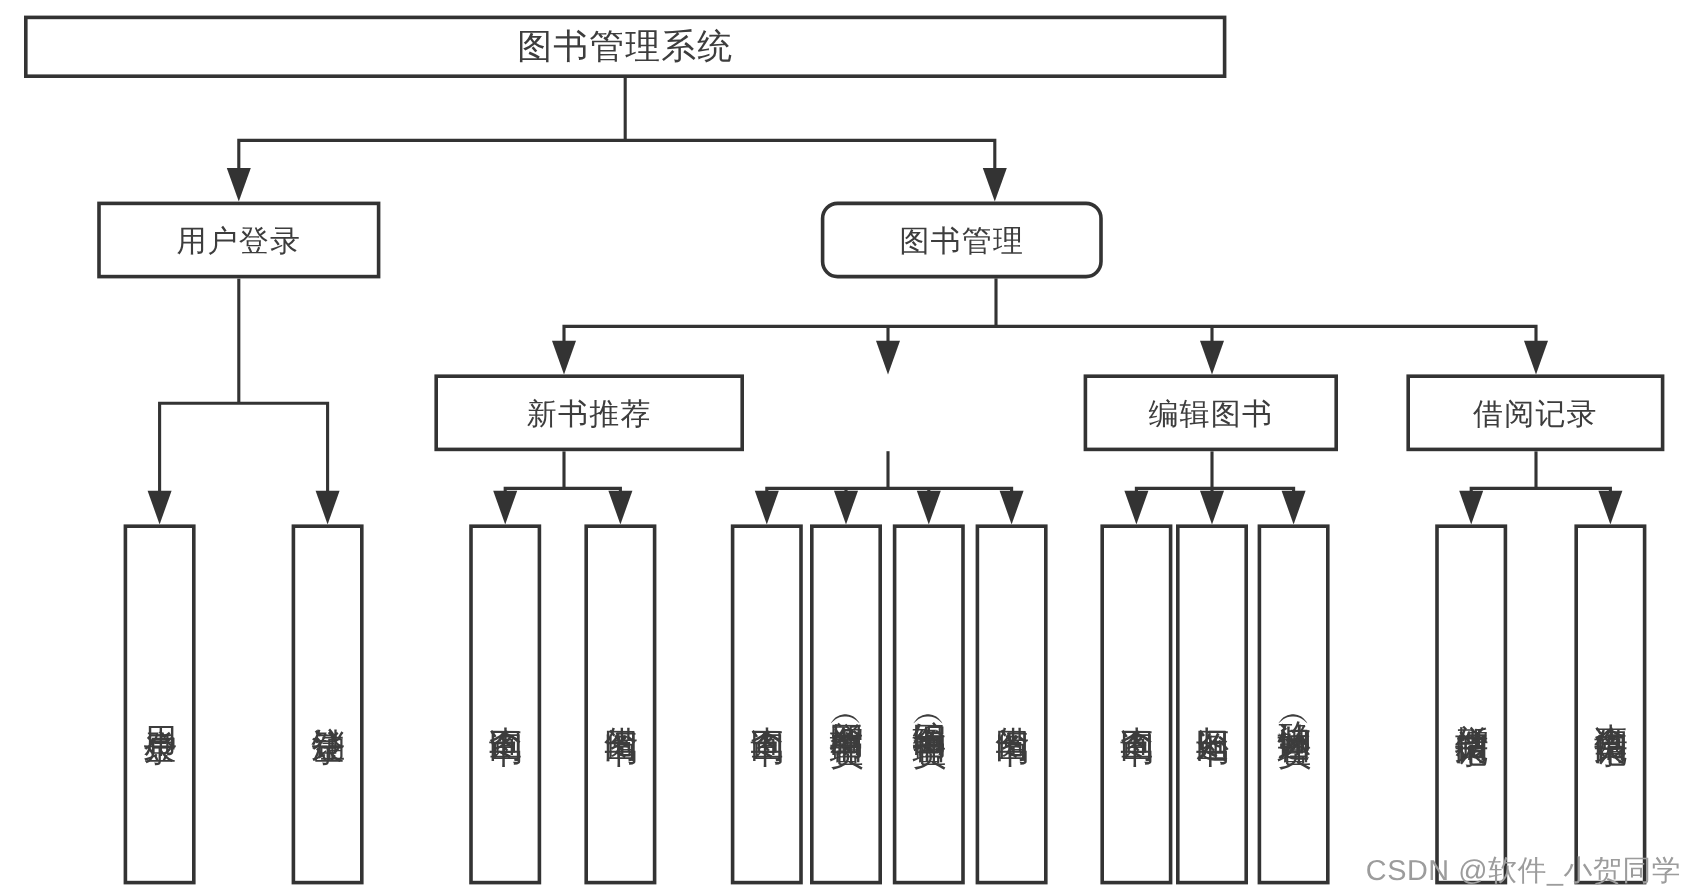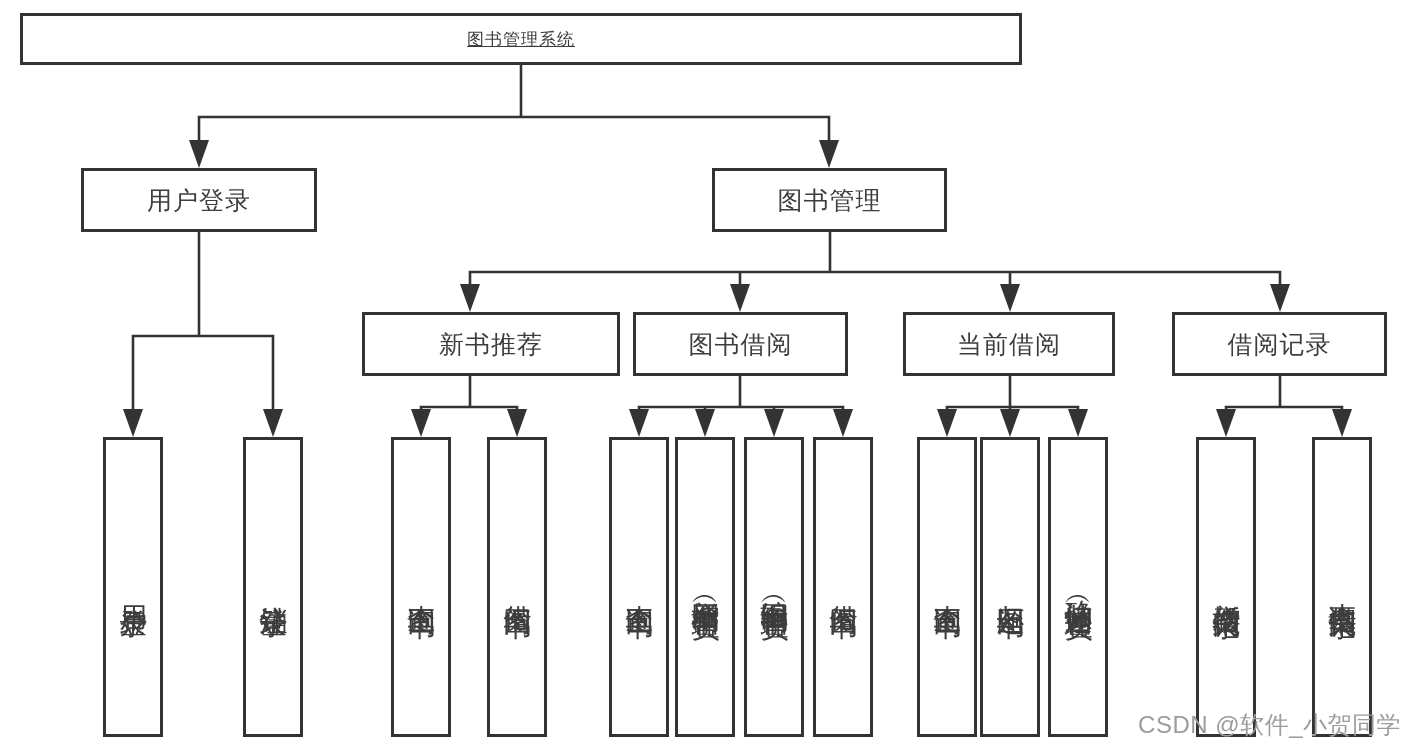--- a/index.html
+++ b/index.html
@@ -14,21 +14,21 @@
   .node{
     position:absolute;
     box-sizing:border-box;
     border:3px solid #333333;
     background:#ffffff;
     display:flex;align-items:center;justify-content:center;
     color:#3d3d3d;
   }
   .node-root{
     left:20px;top:13px;width:1002px;height:52px;
-    font-size:17px;letter-spacing:1px;text-decoration:underline;
+    font-size:29px;letter-spacing:1px;
   }
   .node-l2,.node-l3{height:64px;font-size:25px;letter-spacing:1px;}
   .node-l2{top:168px;}
   .node-l3{top:312px;}
   .leaf{
     position:absolute;
     box-sizing:border-box;
     top:437px;width:60px;height:300px;
     border:3px solid #333333;
     background:#ffffff;
@@ -105,25 +105,24 @@
       <polygon points="1000,409 1020,409 1010,437"></polygon>
       <polygon points="1068,409 1088,409 1078,437"></polygon>
       <polygon points="1216,409 1236,409 1226,437"></polygon>
       <polygon points="1332,409 1352,409 1342,437"></polygon>
     </g>
   </svg>
 
   <div class="node node-root">图书管理系统</div>
 
   <div class="node node-l2" style="left:81px;width:236px;">用户登录</div>
-  <div class="node node-l2" style="left:712px;width:235px;">图书管理</div>
+  <div class="node node-l2" style="left:684px;width:235px;border-radius:14px;">图书管理</div>
 
   <div class="node node-l3" style="left:362px;width:258px;">新书推荐</div>
-  <div class="node node-l3" style="left:633px;width:215px;">图书借阅</div>
-  <div class="node node-l3" style="left:903px;width:212px;">当前借阅</div>
+  <div class="node node-l3" style="left:903px;width:212px;">编辑图书</div>
   <div class="node node-l3" style="left:1172px;width:215px;">借阅记录</div>
 
   <div class="leaf" style="left:103px;">
     <span>用户登录</span>
   </div>
   <div class="leaf" style="left:243px;">
     <span>注销登录</span>
   </div>
   <div class="leaf" style="left:391px;">
     <span>查询图书</span>

